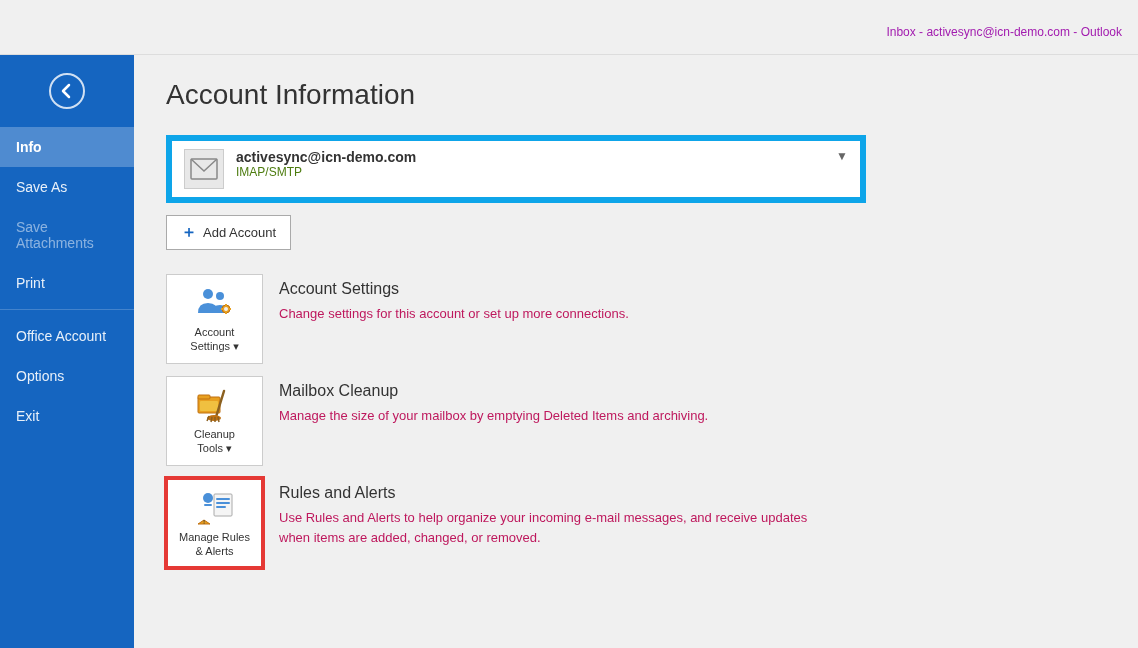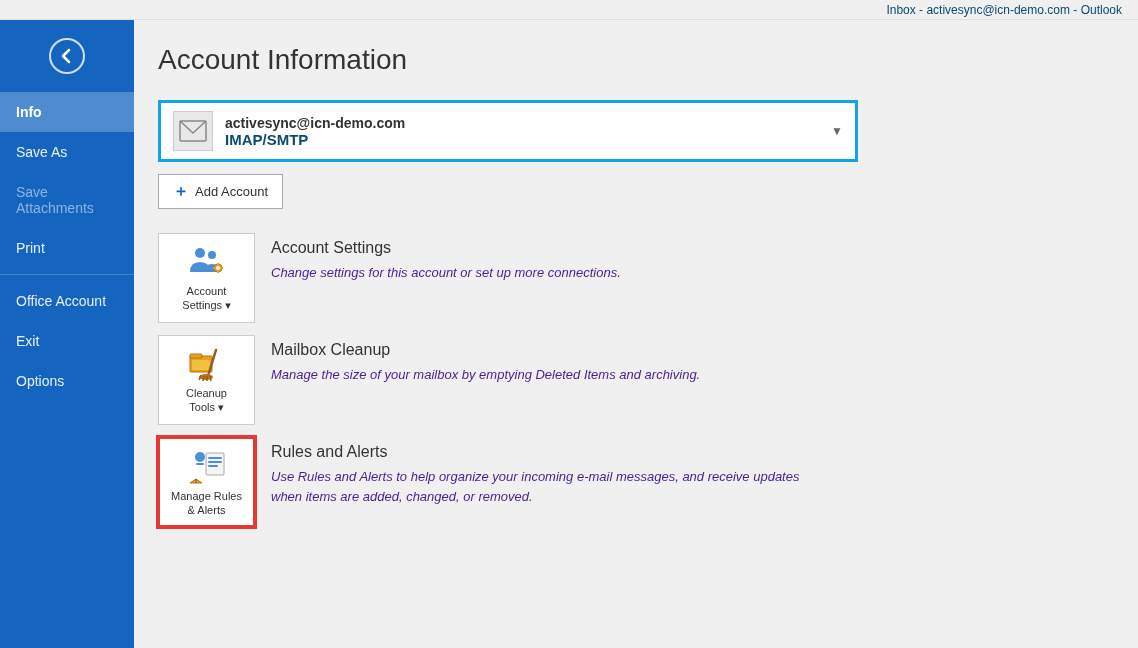--- a/index.html
+++ b/index.html
@@ -1,27 +1,28 @@
 <!DOCTYPE html>
 <html><head>
   <meta charset="utf-8">
   <style>
     * { margin: 0; padding: 0; box-sizing: border-box; }
     body { font-family: 'Segoe UI', Arial, sans-serif; width: 1138px; height: 648px; overflow: hidden; display: flex; flex-direction: column; background: #f0f0f0; }
 
     .top-bar {
-      height: 20px;
+      height: 46px;
       background: #f0f0f0;
       display: flex;
       align-items: center;
       justify-content: flex-end;
       padding-right: 16px;
       font-size: 12px;
-      color: #0c4a6e;
+      color: #a21caf;
       border-bottom: 1px solid #ddd;
+      margin-top: 9px;
     }
 
     .main-layout {
       display: flex;
       flex: 1;
       overflow: hidden;
     }
 
     
     .sidebar {
@@ -78,37 +79,37 @@
     .sidebar-divider {
       height: 1px;
       background: rgba(255,255,255,0.2);
       margin: 6px 0;
     }
 
     
     .content {
       flex: 1;
       background: #f0f0f0;
-      padding: 24px 24px;
+      padding: 24px 32px;
       overflow-y: auto;
     }
 
     .page-title {
       font-size: 28px;
       font-weight: 300;
       color: #333;
       margin-bottom: 24px;
     }
 
     
     .account-selector {
       display: flex;
-      align-items: center;
+      align-items: flex-start;
       background: white;
-      border: 3px solid #0ea5e9;
+      border: 6px solid #0ea5e9;
       width: 700px;
       padding: 8px 12px;
       margin-bottom: 12px;
       cursor: pointer;
     }
 
     .account-icon-box {
       width: 40px;
       height: 40px;
       background: #e8e8e8;
@@ -124,23 +125,22 @@
       flex: 1;
     }
 
     .account-email {
       font-size: 14px;
       color: #333;
       font-weight: 600;
     }
 
     .account-type {
-      font-size: 15px;
-      color: #0c4a6e;
-      font-weight: bold;
+      font-size: 12px;
+      color: #4d7c0f;
     }
 
     .dropdown-arrow {
       font-size: 12px;
       color: #666;
     }
 
     
     .add-account-btn {
       display: inline-flex;
@@ -190,24 +190,23 @@
 
     .card-title {
       font-size: 16px;
       font-weight: 400;
       color: #333;
       margin-bottom: 6px;
     }
 
     .card-desc {
       font-size: 13px;
-      color: #4c1d95;
+      color: #be185d;
       max-width: 560px;
       line-height: 1.5;
-      font-style: italic;
     }
   </style>
 </head>
 <body>
 
 <div class="top-bar">
   <span>Inbox - activesync@icn-demo.com - Outlook</span>
 </div>
 
 <div class="main-layout">
@@ -231,24 +230,24 @@
         <span>Save Attachments</span>
       </div>
       <div class="sidebar-item">
         <span>Print</span>
       </div>
       <div class="sidebar-divider"></div>
       <div class="sidebar-item">
         <span>Office Account</span>
       </div>
       <div class="sidebar-item">
+        <span>Options</span>
+      </div>
+      <div class="sidebar-item">
         <span>Exit</span>
-      </div>
-      <div class="sidebar-item">
-        <span>Options</span>
       </div>
     </div>
   </div>
 
   <div class="content">
     <h1 class="page-title">Account Information</h1>
 
     
     <div class="account-selector">
       <div class="account-icon-box">

